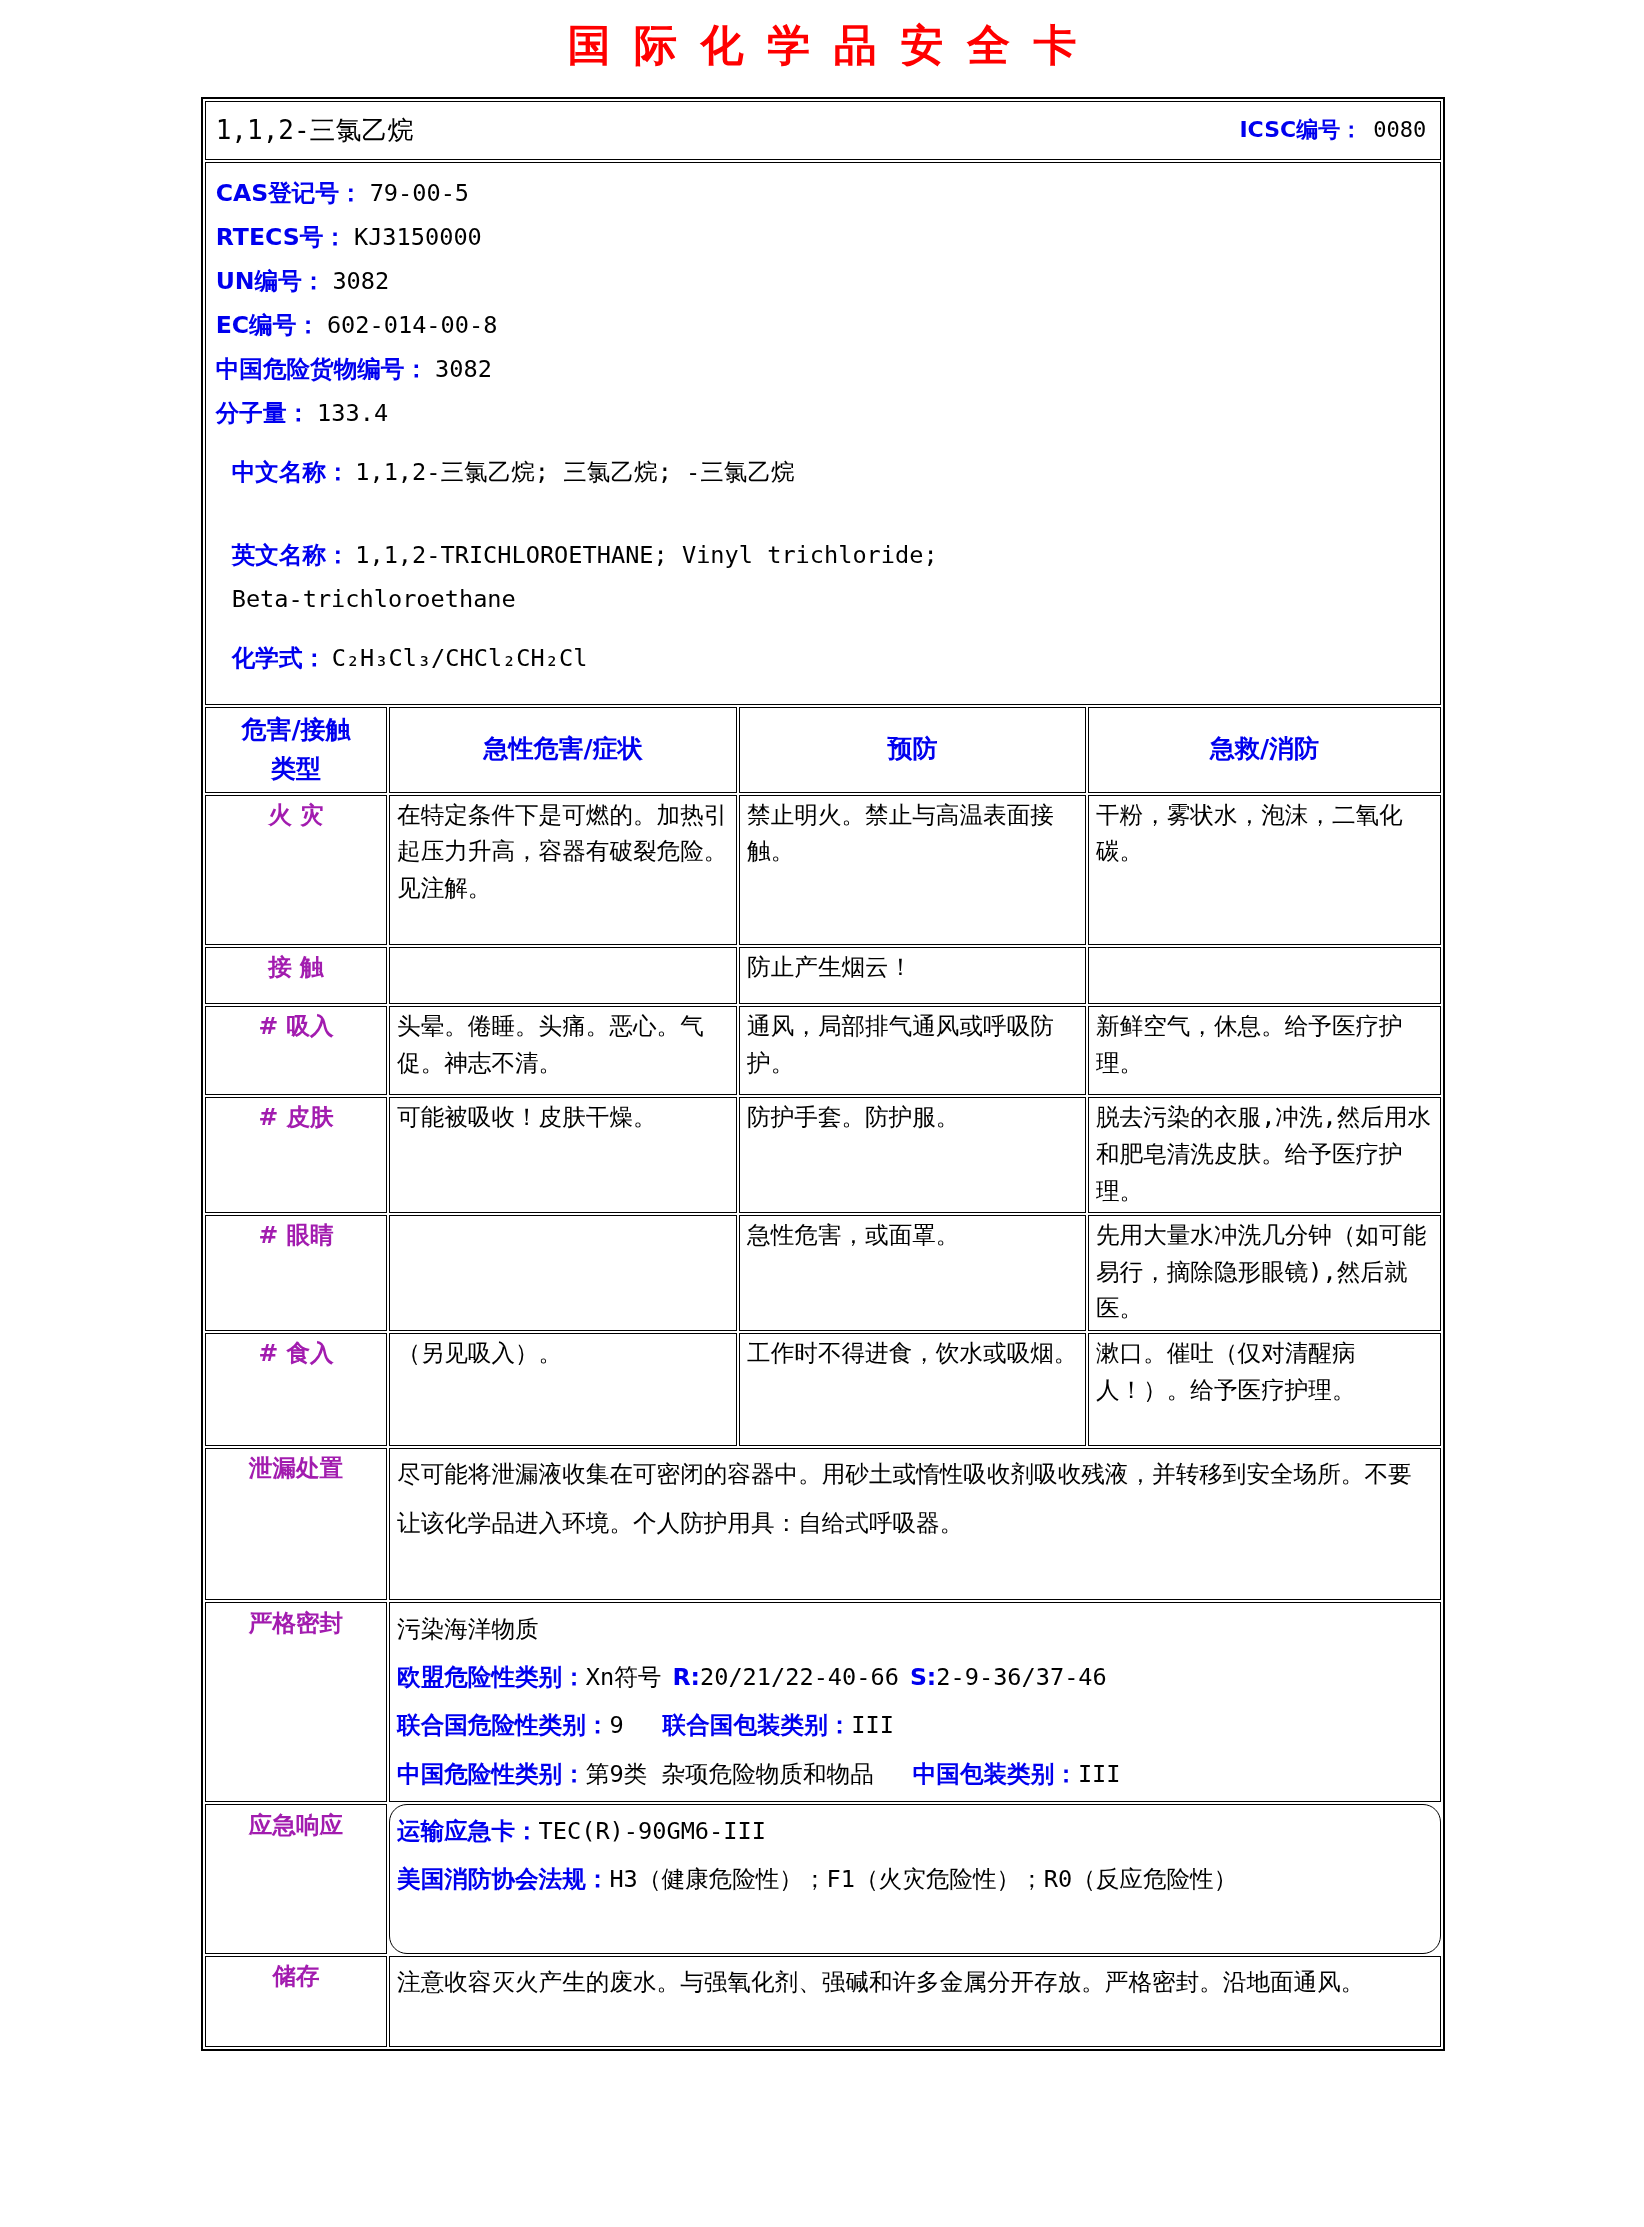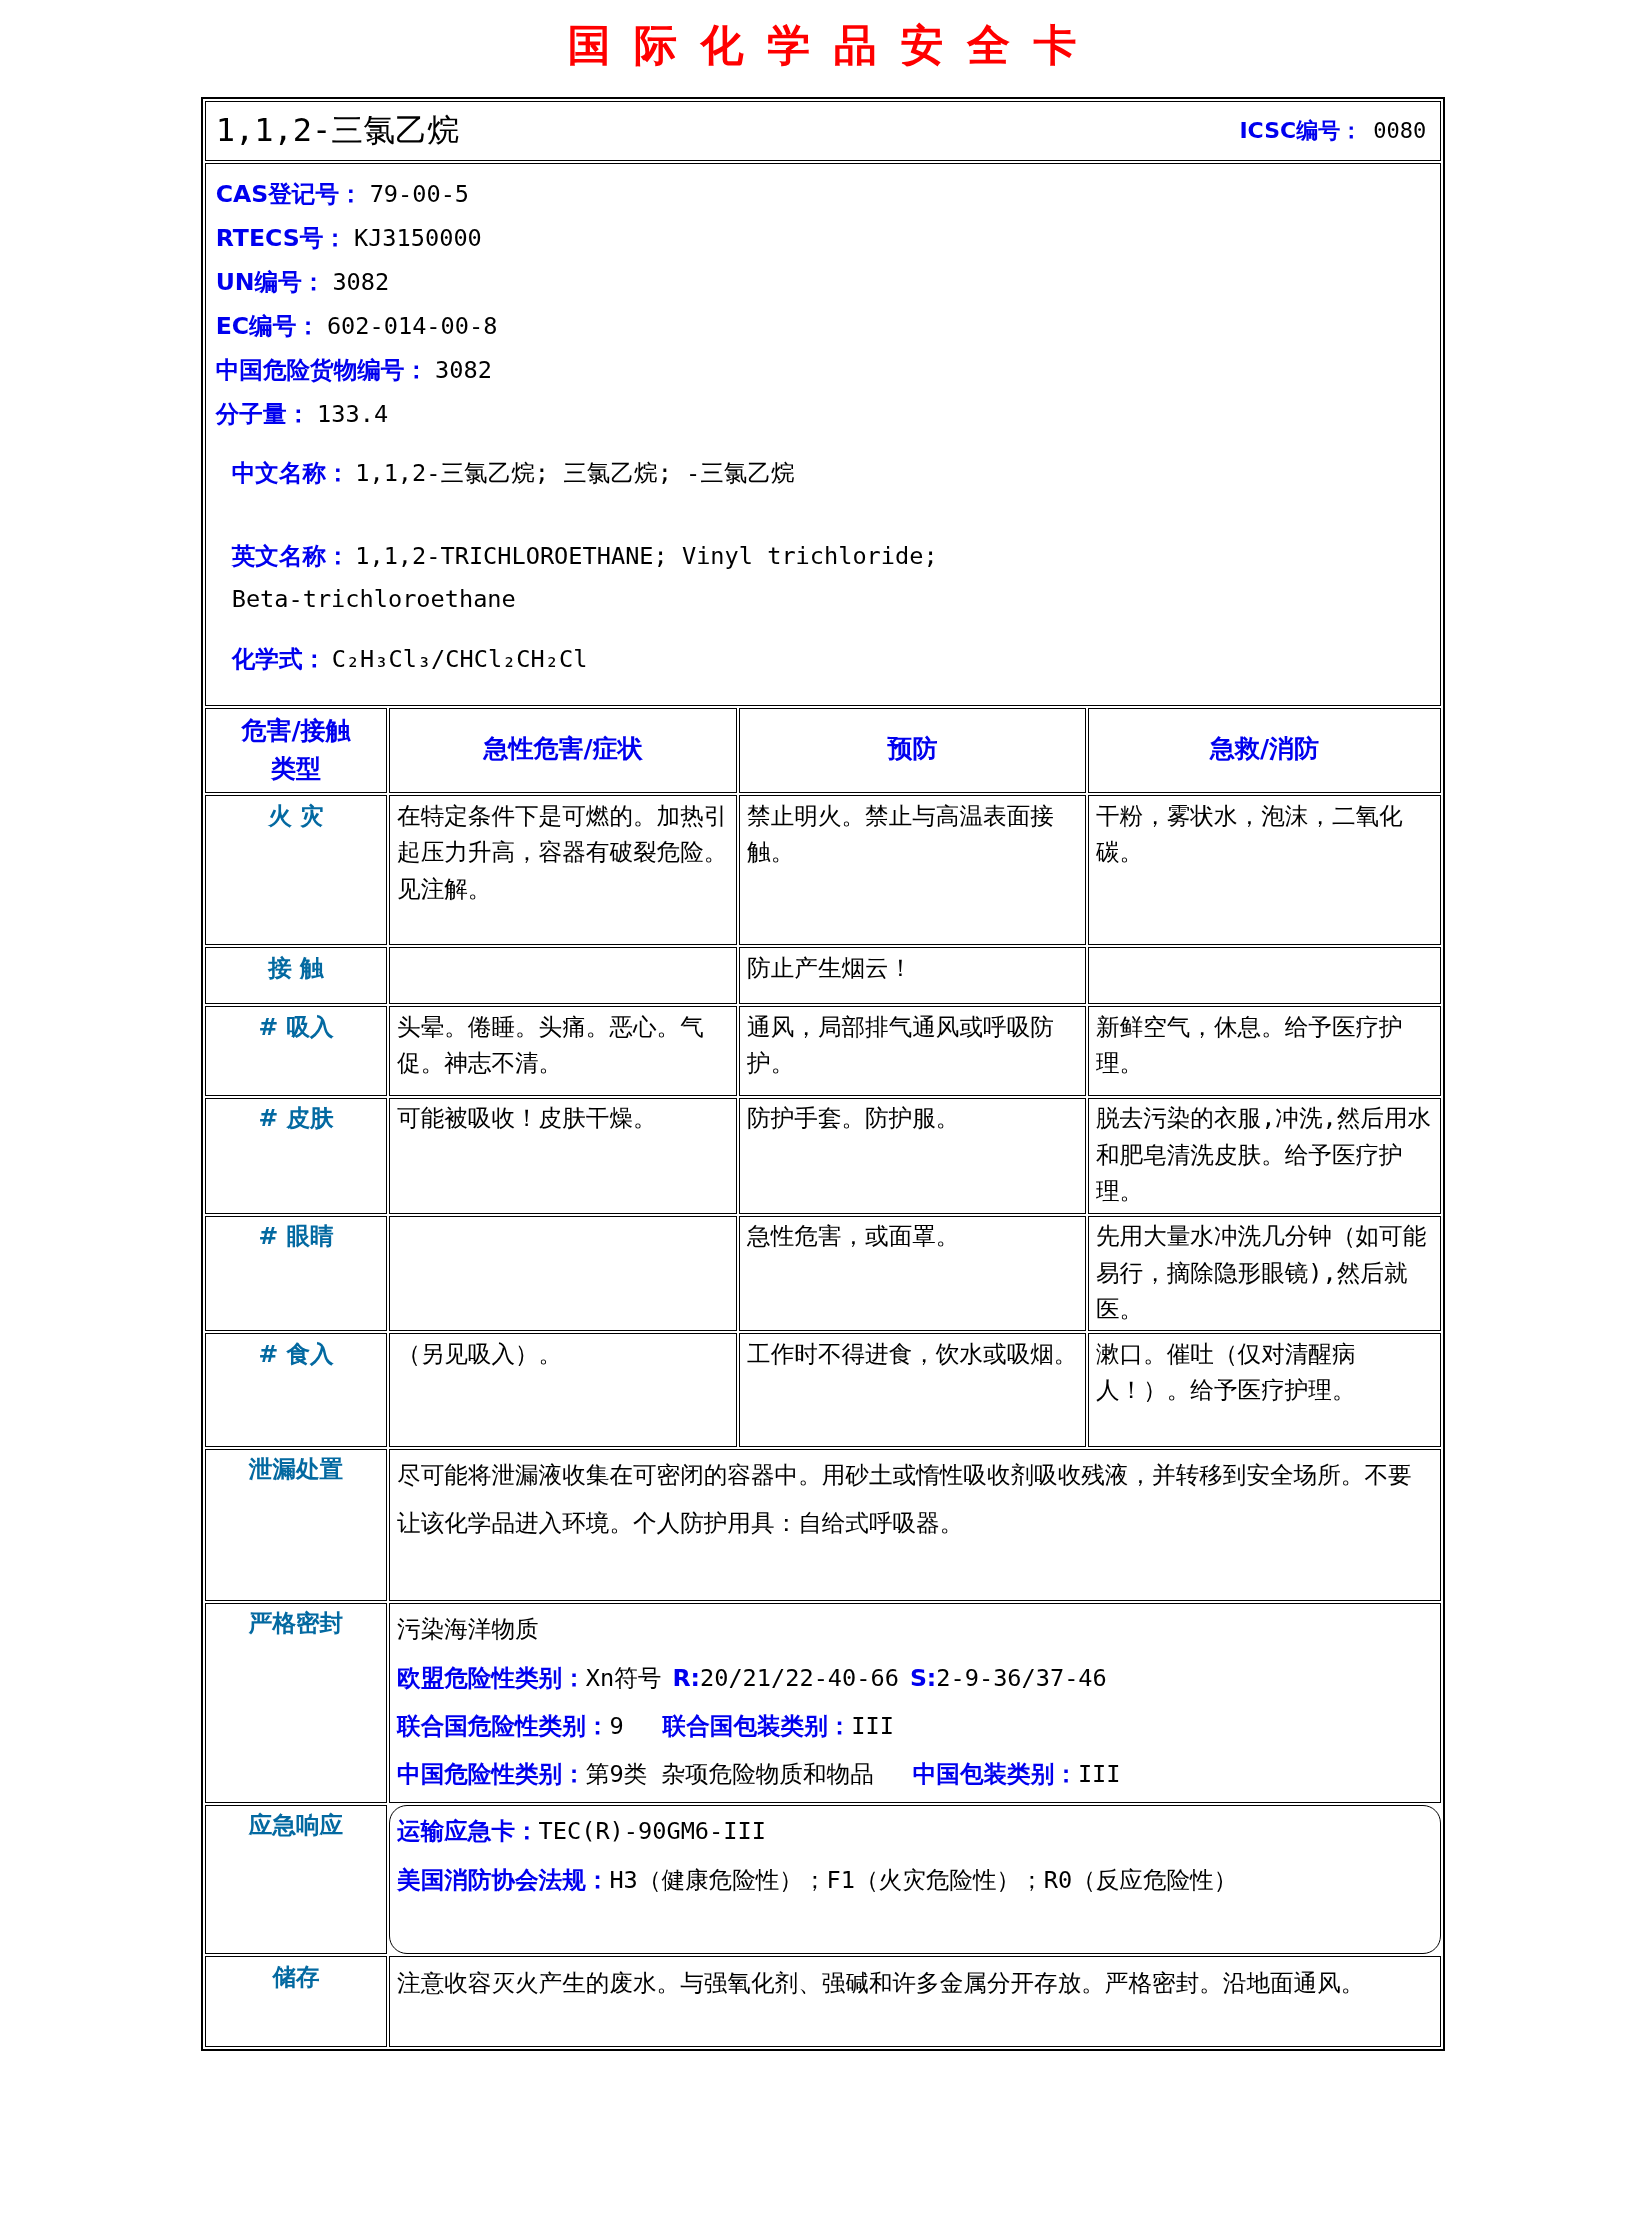--- a/index.html
+++ b/index.html
@@ -48,21 +48,21 @@
     font-family: "DejaVu Sans", "Liberation Sans", sans-serif;
     font-weight: bold;
     color: #0000ee;
   }
   .val, .seg-value { color: #000000; }
   .seg-gap-sm { margin-left: 11px; }
   .seg-gap-lg { margin-left: 39px; }
   
   tr.row-name td { height: 49px; vertical-align: middle; padding: 4.2px 9.7px; }
   .name-flex { display: flex; justify-content: space-between; align-items: center; }
-  .chem-name { font-size: 32px; }
+  .chem-name { font-size: 26px; }
   .icsc-wrap { font-size: 22px; white-space: nowrap; padding-right: 4.2px; }
   .icsc-wrap .val { margin-left: 11px; }
   
   tr.row-info td { height: 275px; padding: 8.3px 7px 7px 9.7px; }
   .info-flex { display: flex; flex-direction: column; }
   .info-left { width: 37%; }
   .info-right { width: 63%; padding-right: 5.6px; }
   .info-line { line-height: 44px; white-space: nowrap; }
   .info-line .val { margin-left: 7px; }
   .name-para { margin: 16px; line-height: 1.85; }
@@ -77,21 +77,21 @@
     font-size: 25px;
   }
   tr.row-head td.c1 { padding: 2.8px 29px; }
   
   td.type-cell {
     vertical-align: middle;
     text-align: center;
     font-family: "DejaVu Sans", "Liberation Sans", sans-serif;
     font-weight: bold;
     font-size: 24px;
-    color: #0369a1;
+    color: #a21caf;
     white-space: nowrap;
   }
   tr.row-fire  td { height: 144px; }
   tr.row-expl  td { height: 74px; }
   tr.row-cont  td { height: 51px;  }
   tr.row-inh   td { height: 83px; }
   tr.row-skin  td { height: 107px; }
   tr.row-eye   td { height: 107px; }
   tr.row-ing   td { height: 107px; }
   

